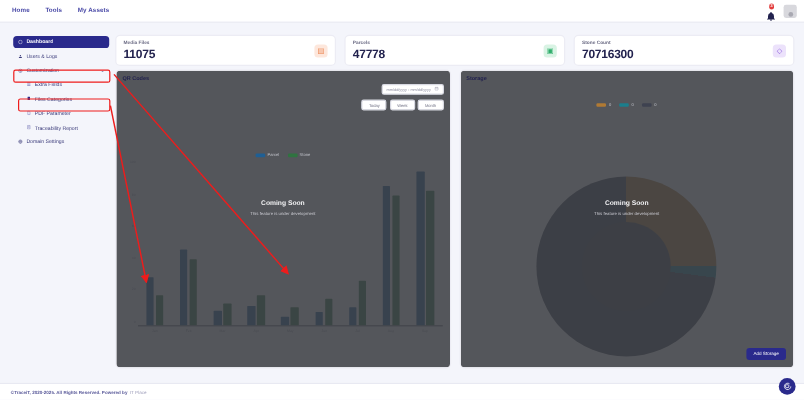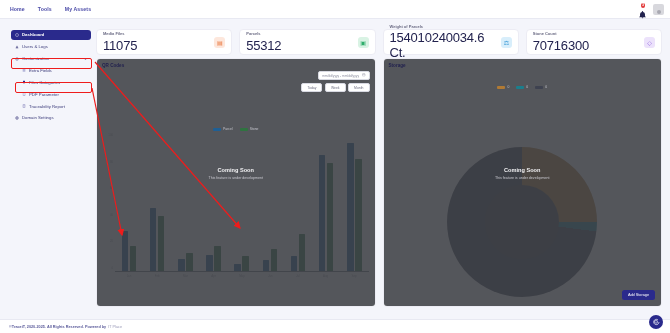--- a/index.html
+++ b/index.html
@@ -67,21 +67,21 @@
     width: 566px; display: flex; gap: 7px;
   }
   .card {
     flex: 1; height: 26px; background: #ffffff; border-radius: 4px;
     border: 1px solid #ececf4;
     display: flex; align-items: center; justify-content: space-between;
     padding: 0 6px;
   }
   .card-text { display: flex; flex-direction: column; gap: 1.5px; }
   .card-label { font-size: 4px; font-weight: bold; color: #6b6b84; }
-  .card-value { font-size: 13px; font-weight: normal; color: #22224e; letter-spacing: -.2px; }
+  .card-value { font-size: 10px; font-weight: bold; color: #22224e; letter-spacing: -.2px; }
   .card-icon {
     width: 11px; height: 11px; border-radius: 3px;
     display: flex; align-items: center; justify-content: center;
     font-size: 6px;
   }
   .ic-orange { background: #fde7dc; color: #e9743a; }
   .ic-green  { background: #d9f3e4; color: #2fae6b; }
   .ic-blue   { background: #d8eefb; color: #3b9ad6; }
   .ic-purple { background: #ece2fb; color: #9163de; }
 
@@ -294,30 +294,23 @@
     <div class="card">
       <div class="card-text">
         <div class="card-label">Media Files</div>
         <div class="card-value">11075</div>
       </div>
       <div class="card-icon ic-orange">▤</div>
     </div>
     <div class="card">
       <div class="card-text">
         <div class="card-label">Parcels</div>
-        <div class="card-value">55312</div>
+        <div class="card-value">47778</div>
       </div>
       <div class="card-icon ic-green">▣</div>
-    </div>
-    <div class="card">
-      <div class="card-text">
-        <div class="card-label">Weight of Parcels</div>
-        <div class="card-value">154010240034.6 Ct.</div>
-      </div>
-      <div class="card-icon ic-blue">⚖</div>
     </div>
     <div class="card">
       <div class="card-text">
         <div class="card-label">Stone Count</div>
         <div class="card-value">70716300</div>
       </div>
       <div class="card-icon ic-purple">◇</div>
     </div>
   </div>
 

